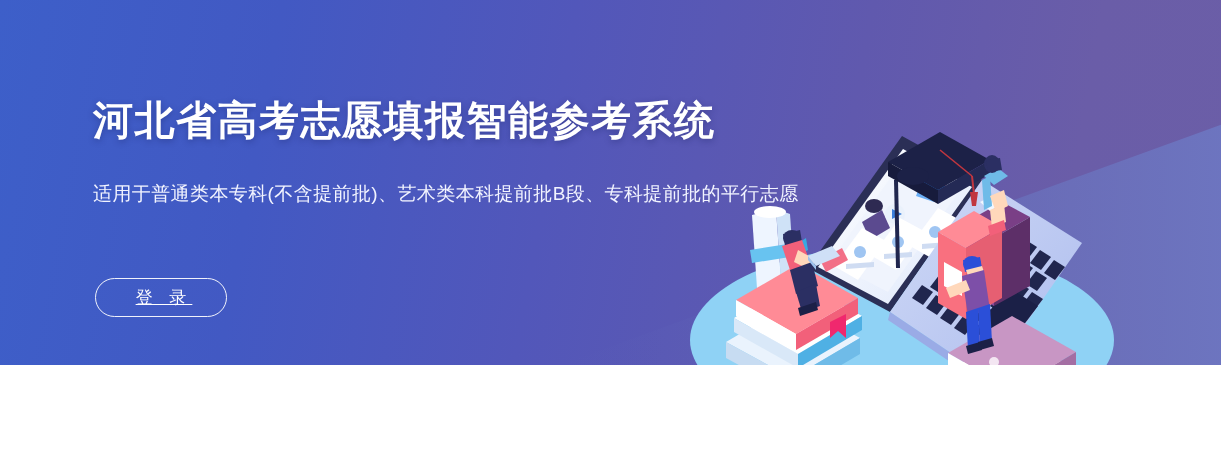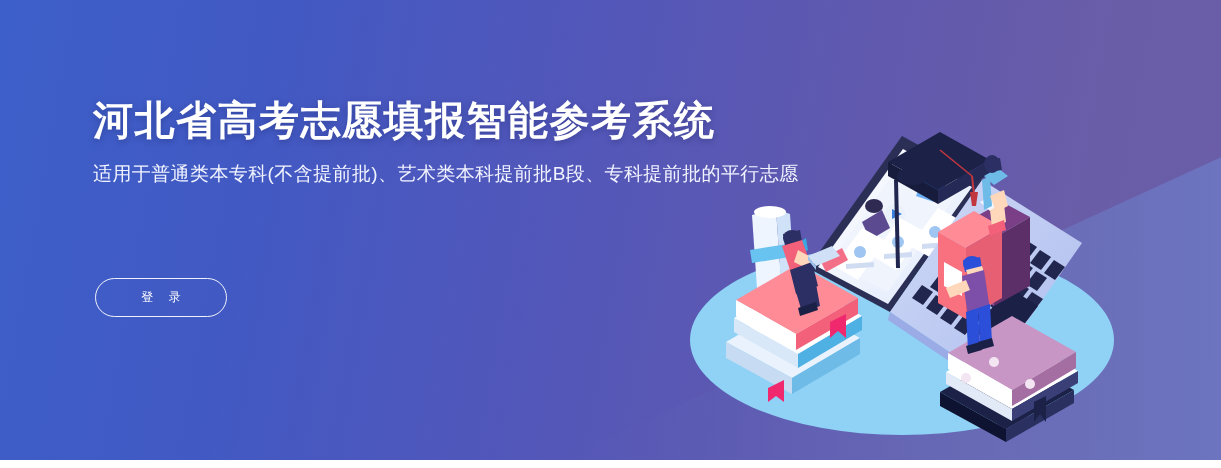--- a/index.html
+++ b/index.html
@@ -4,21 +4,21 @@
 <title>河北省高考志愿填报智能参考系统</title>
 <style>
   * { margin:0; padding:0; box-sizing:border-box; }
   html,body{ background:#ffffff; }
   body{
     font-family:"Liberation Sans","DejaVu Sans",sans-serif;
     width:1221px; height:468px; overflow:hidden;
   }
   .banner{
     position:relative;
-    width:1221px; height:460px;
+    width:1221px; height:365px;
     overflow:hidden;
     background:linear-gradient(100deg,#3d5fc9 0%,#4259c3 22%,#5257ba 45%,#6059ae 68%,#6a5da8 86%,#6b5ea7 100%);
   }
   
   .wedge{
     position:absolute; inset:0;
     pointer-events:none;
   }
   .wedge svg{ display:block; width:100%; height:100%; }
 
@@ -26,38 +26,39 @@
   .copy{
     position:absolute; left:93px; top:96px; z-index:6;
   }
   .title{
     font-size:40px; line-height:48px; font-weight:bold;
     color:#ffffff; letter-spacing:1.5px;
     text-shadow:0 2px 6px rgba(20,30,90,.35);
     white-space:nowrap;
   }
   .sub{
-    margin-top:14px;
+    margin-top:34px;
     font-size:19px; line-height:31px; font-weight:normal;
     color:#f2f4ff; letter-spacing:.4px;
     white-space:nowrap;
   }
   .sub div{ white-space:nowrap; }
 
   .login-btn{
     position:absolute; left:95px; top:278px; z-index:6;
     width:132px; height:39px;
     border:1px solid rgba(255,255,255,.92);
     border-radius:20px;
     background:transparent;
     color:#ffffff;
     font-family:"Liberation Sans","DejaVu Sans",sans-serif;
-    font-size:12px; letter-spacing:6px; text-indent:6px;
+    font-size:17px; letter-spacing:6px; text-indent:6px;
     line-height:37px; text-align:center;
     cursor:pointer;
+    text-decoration:underline;
   }
 
   
   .illus{
     position:absolute; left:690px; top:110px; z-index:4;
     width:430px; height:330px;
   }
   .illus svg{ display:block; width:100%; height:100%; overflow:visible; }
 </style>
 </head>

